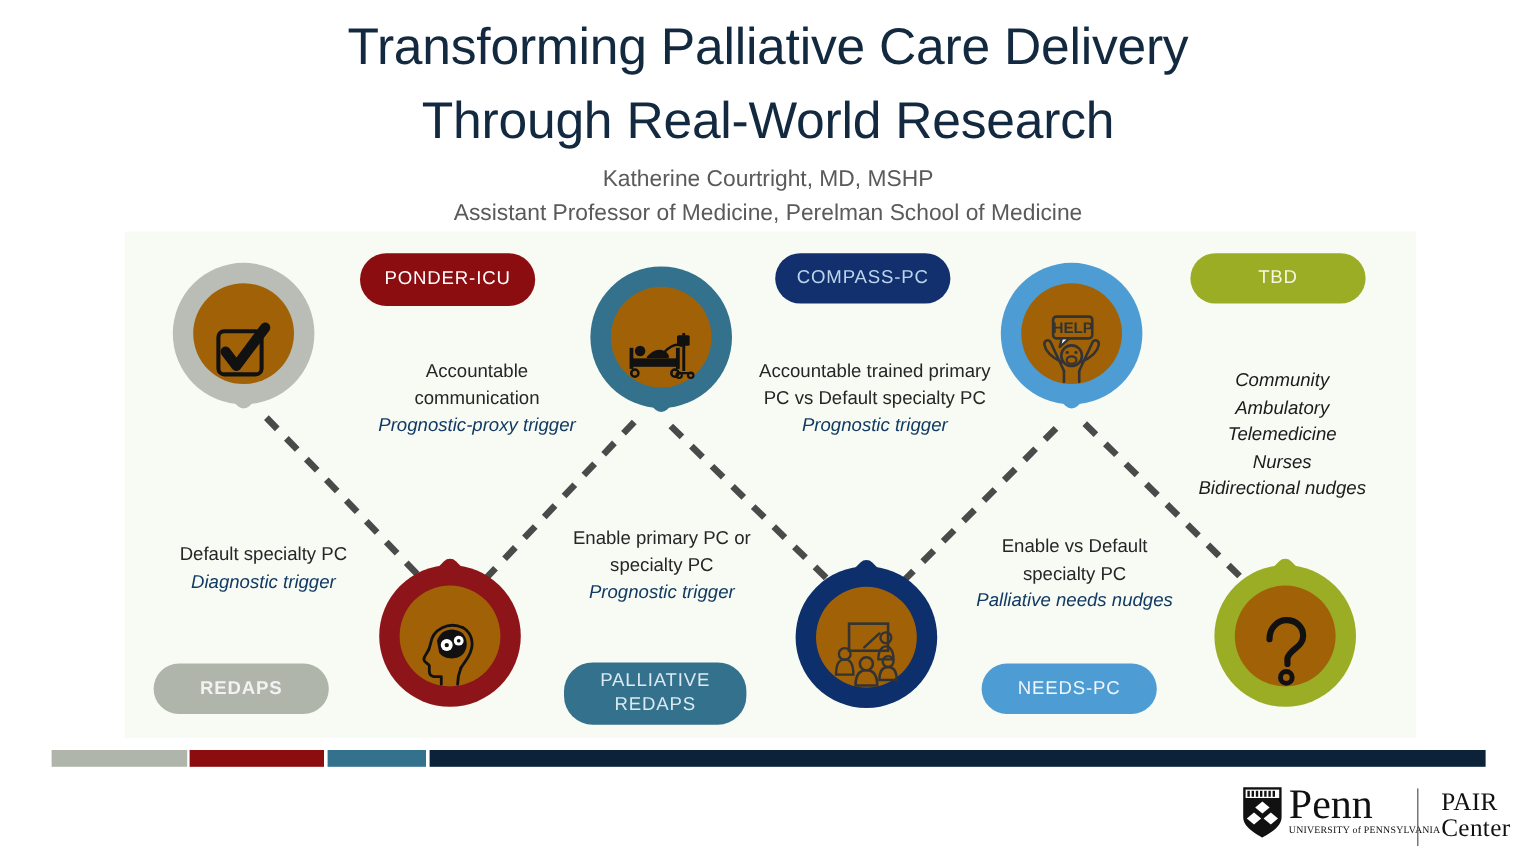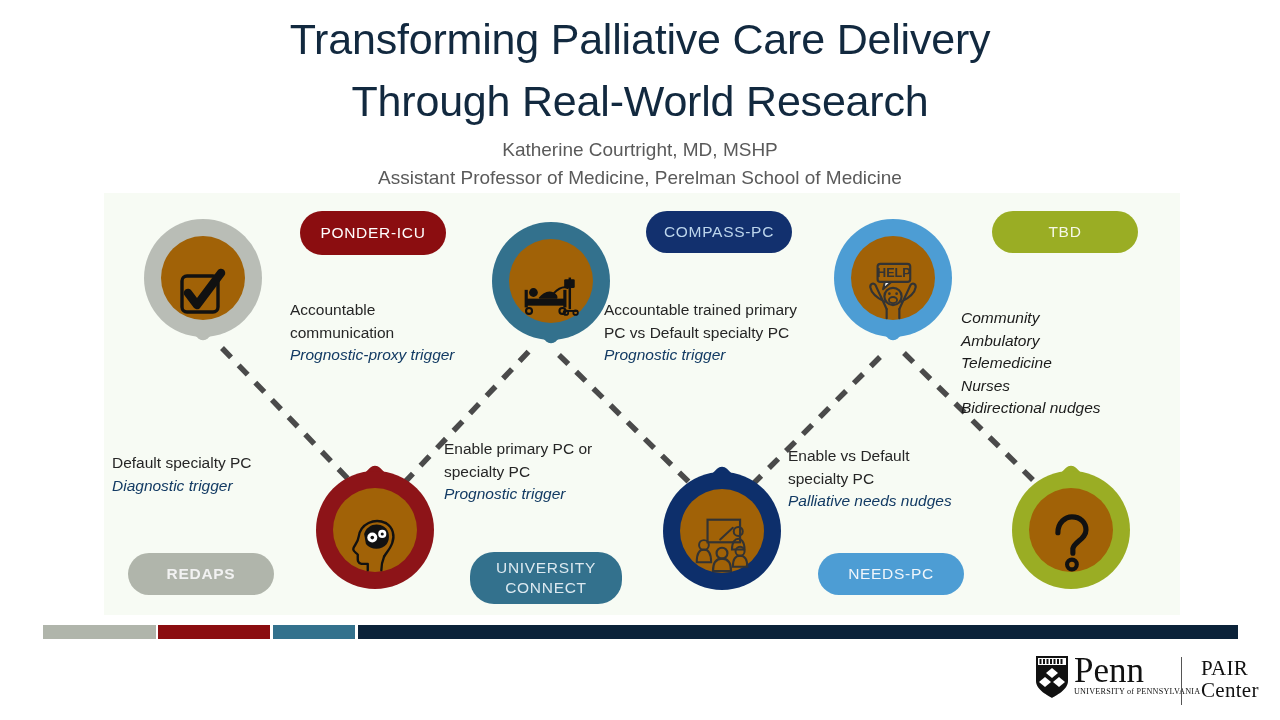--- a/index.html
+++ b/index.html
@@ -60,21 +60,21 @@
     display:flex;align-items:center;justify-content:center;
     text-align:center;
     font-size:15.5px;letter-spacing:0.7px;
     color:#ffffff;
     line-height:1.28;
     font-family:"Liberation Sans", sans-serif;
   }
 
   
   .annot{
-    position:absolute;text-align:left;
+    position:absolute;text-align:center;
     font-size:15.5px;line-height:22.5px;color:#262626;
   }
   .annot .trig{
     display:block;font-style:italic;color:#123a63;
   }
   .annot.allital{font-style:italic;color:#1b1b1b;}
 
   
   #colorbar{position:absolute;left:0;top:625px;width:1280px;height:14px;}
   #colorbar div{position:absolute;top:0;height:14px;}
@@ -233,21 +233,21 @@
 
   <div class="pill" style="left:888px;top:18px;width:146px;height:42px;background:#9aad24;color:#f5f7e6;">
     <span>TBD</span>
   </div>
 
   <div class="pill" style="left:24px;top:360px;width:146px;height:42px;background:#b0b5ab;color:#f2f2f2;font-weight:bold;">
     <span>REDAPS</span>
   </div>
 
   <div class="pill" style="left:366px;top:359px;width:152px;height:52px;background:#33718d;color:#dce9f0;white-space:pre-line;">
-    <span>UNIVERSITY CONNECT</span>
+    <span>PALLIATIVE REDAPS</span>
   </div>
 
   <div class="pill" style="left:714px;top:360px;width:146px;height:42px;background:#4d9dd4;color:#f0f6fb;">
     <span>NEEDS-PC</span>
   </div>
 
   <div class="annot" style="left:186px;top:106px;width:215px;">
     <span style="white-space:pre-line;">Accountable
 communication</span>
     <span class="trig">Prognostic-proxy trigger</span>

